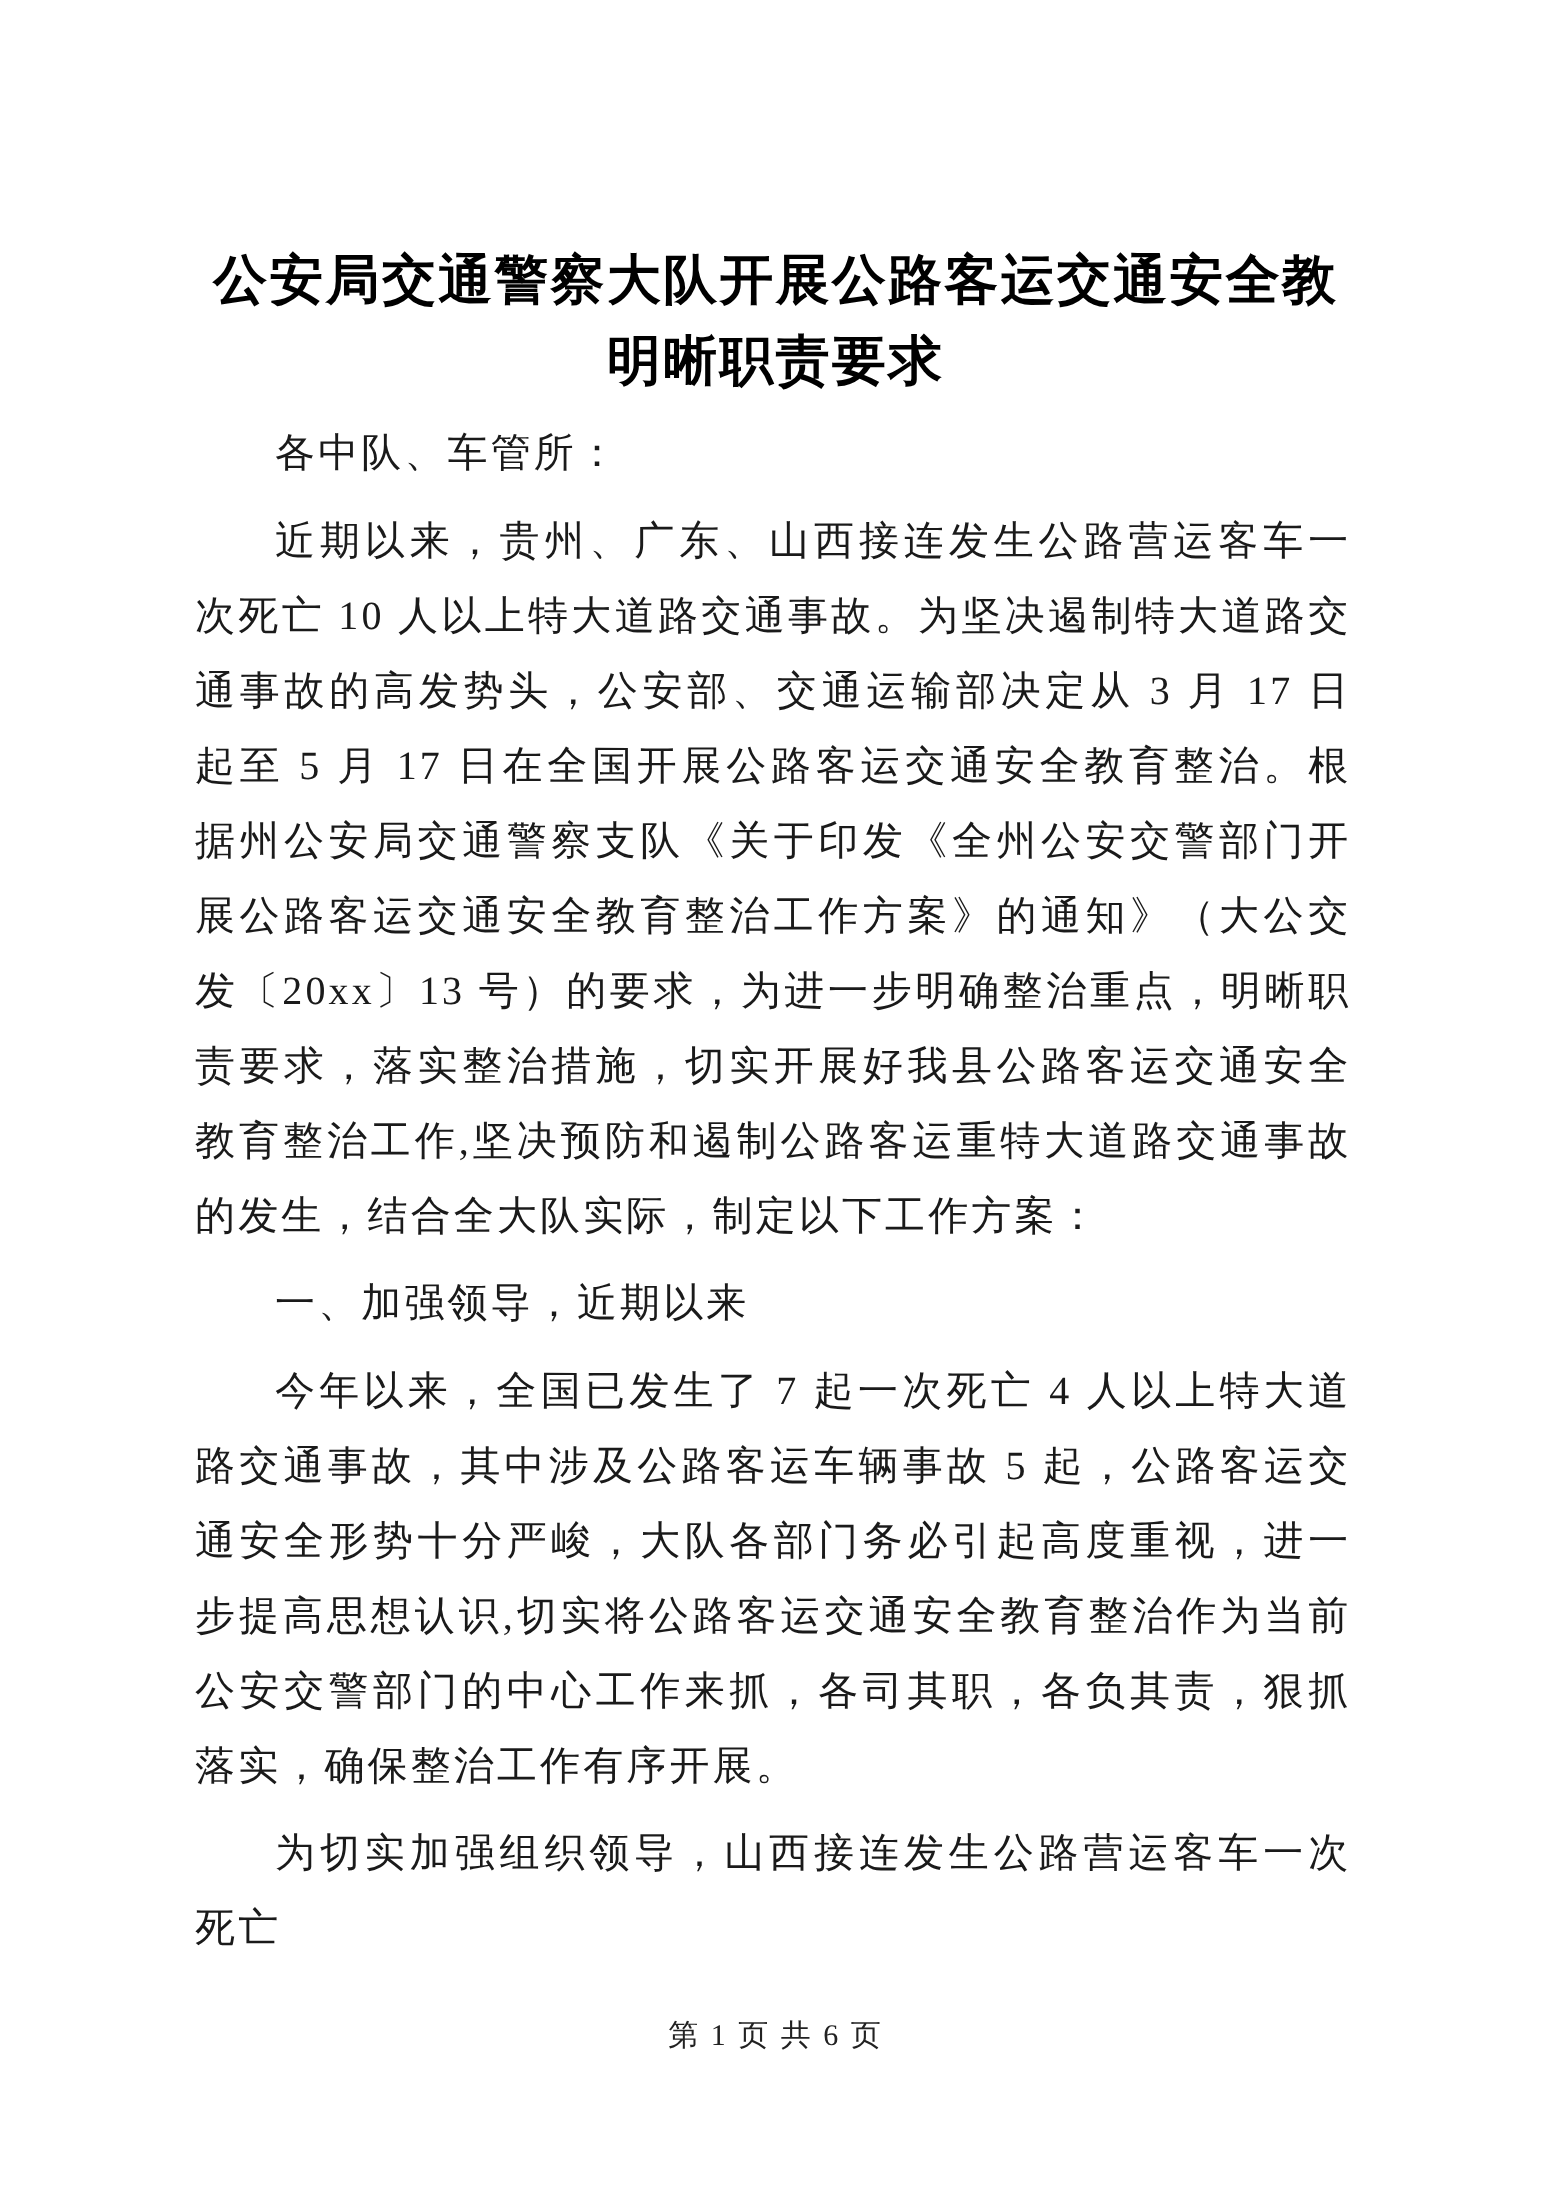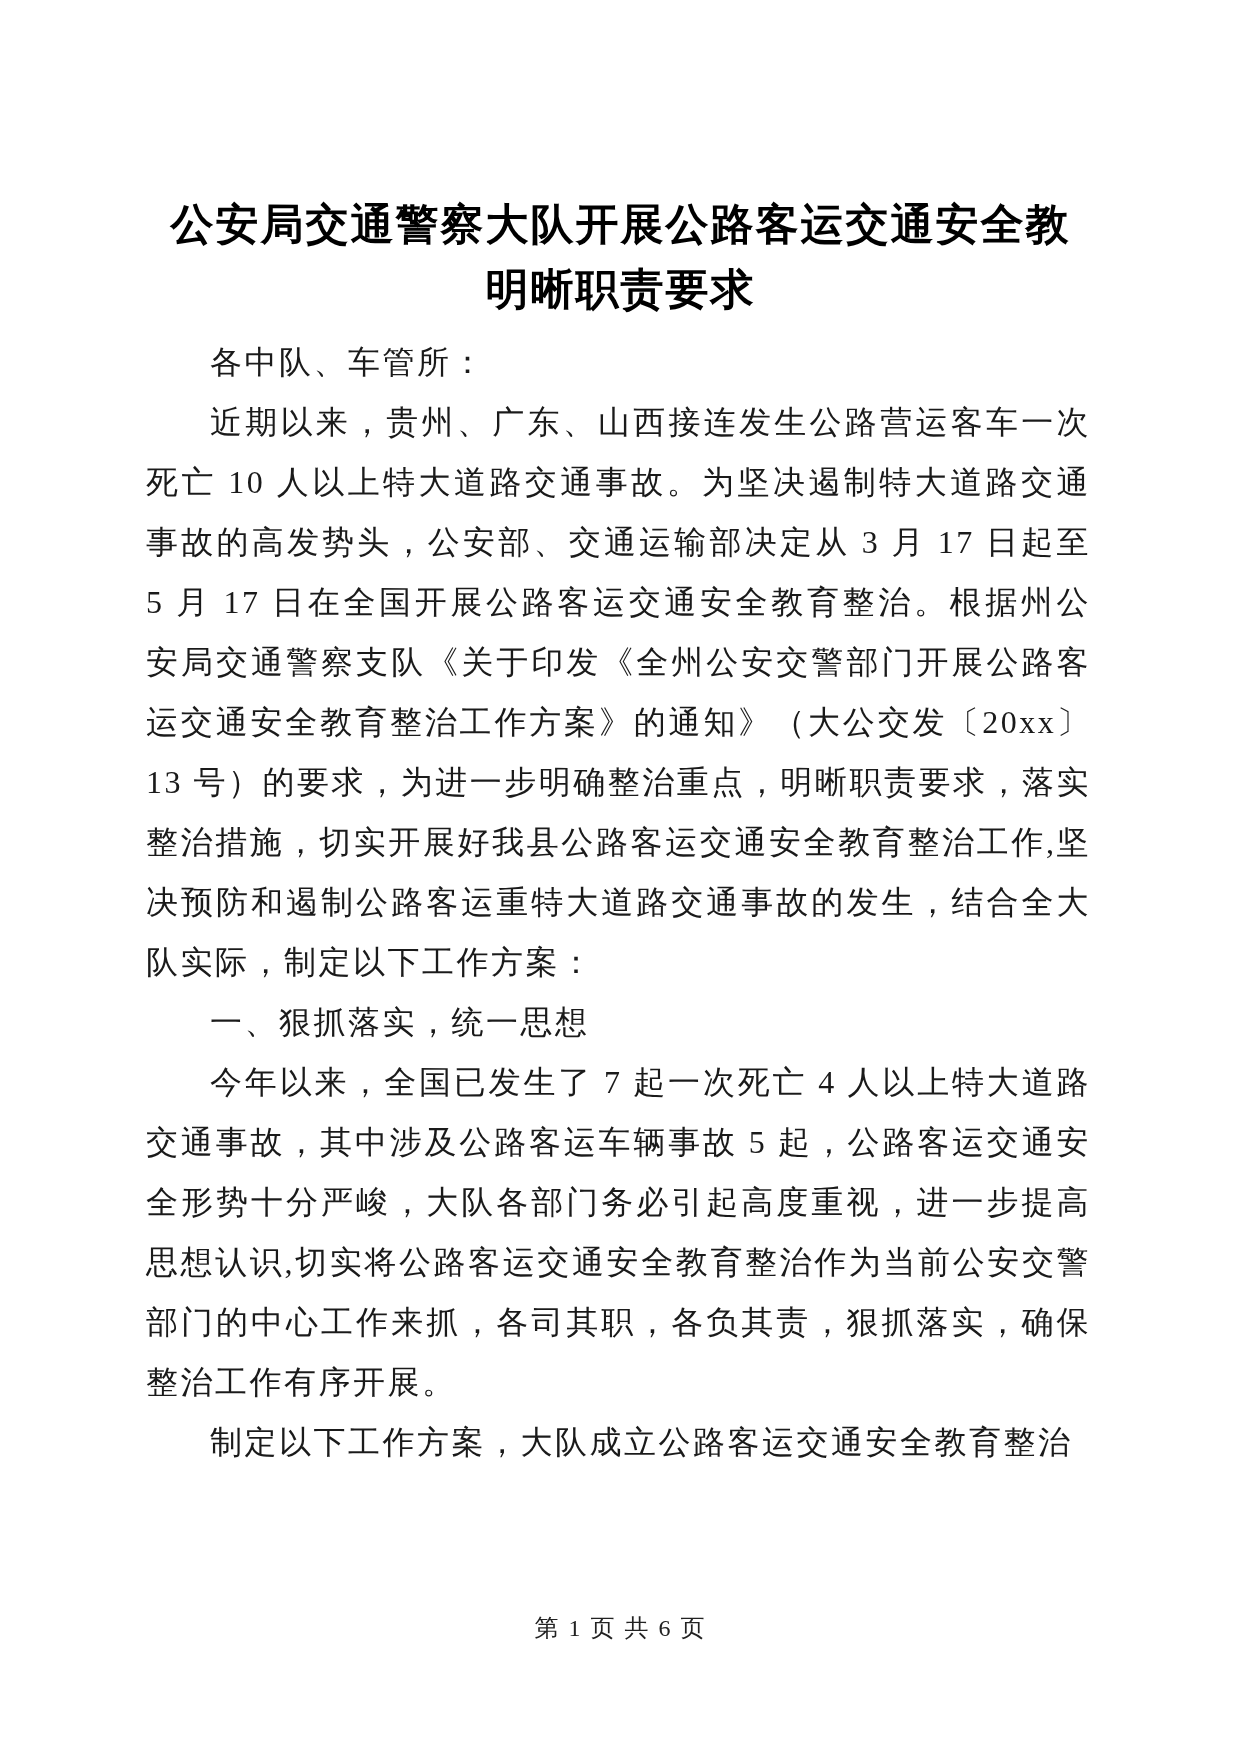--- a/index.html
+++ b/index.html
@@ -30,21 +30,21 @@
   }
   .doc-body {
     margin: 10px 150px 0 146px; 
     font-size: 32px;
     line-height: 60px;
     letter-spacing: 2.5px;
     text-align: justify;
     text-justify: inter-ideograph;
   }
   .doc-body p {
-    margin: 0;
+    margin: 10px;
     padding: 0;
     text-indent: 2em;
   }
   .page-footer {
     position: absolute;
     top: 1612px;
     left: 0;
     width: 100%;
     text-align: center;
     font-size: 24px;
@@ -58,20 +58,20 @@
 <div class="page">
 
   <h1 class="doc-title">
     <span>公安局交通警察大队开展公路客运交通安全教</span><br>
     <span>明晰职责要求</span>
   </h1>
 
   <div class="doc-body">
     <p>各中队、车管所：</p>
     <p>近期以来，贵州、广东、山西接连发生公路营运客车一次死亡 10 人以上特大道路交通事故。为坚决遏制特大道路交通事故的高发势头，公安部、交通运输部决定从 3 月 17 日起至 5 月 17 日在全国开展公路客运交通安全教育整治。根据州公安局交通警察支队《关于印发《全州公安交警部门开展公路客运交通安全教育整治工作方案》的通知》（大公交发〔20xx〕13 号）的要求，为进一步明确整治重点，明晰职责要求，落实整治措施，切实开展好我县公路客运交通安全教育整治工作,坚决预防和遏制公路客运重特大道路交通事故的发生，结合全大队实际，制定以下工作方案：</p>
-    <p>一、狠抓落实，统一思想</p>
+    <p>一、加强领导，近期以来</p>
     <p>今年以来，全国已发生了 7 起一次死亡 4 人以上特大道路交通事故，其中涉及公路客运车辆事故 5 起，公路客运交通安全形势十分严峻，大队各部门务必引起高度重视，进一步提高思想认识,切实将公路客运交通安全教育整治作为当前公安交警部门的中心工作来抓，各司其职，各负其责，狠抓落实，确保整治工作有序开展。</p>
-    <p>制定以下工作方案，大队成立公路客运交通安全教育整治</p>
+    <p>为切实加强组织领导，山西接连发生公路营运客车一次死亡</p>
   </div>
 
   <div class="page-footer">第 1 页 共 6 页</div>
 
 </div>
 
 </body></html>

